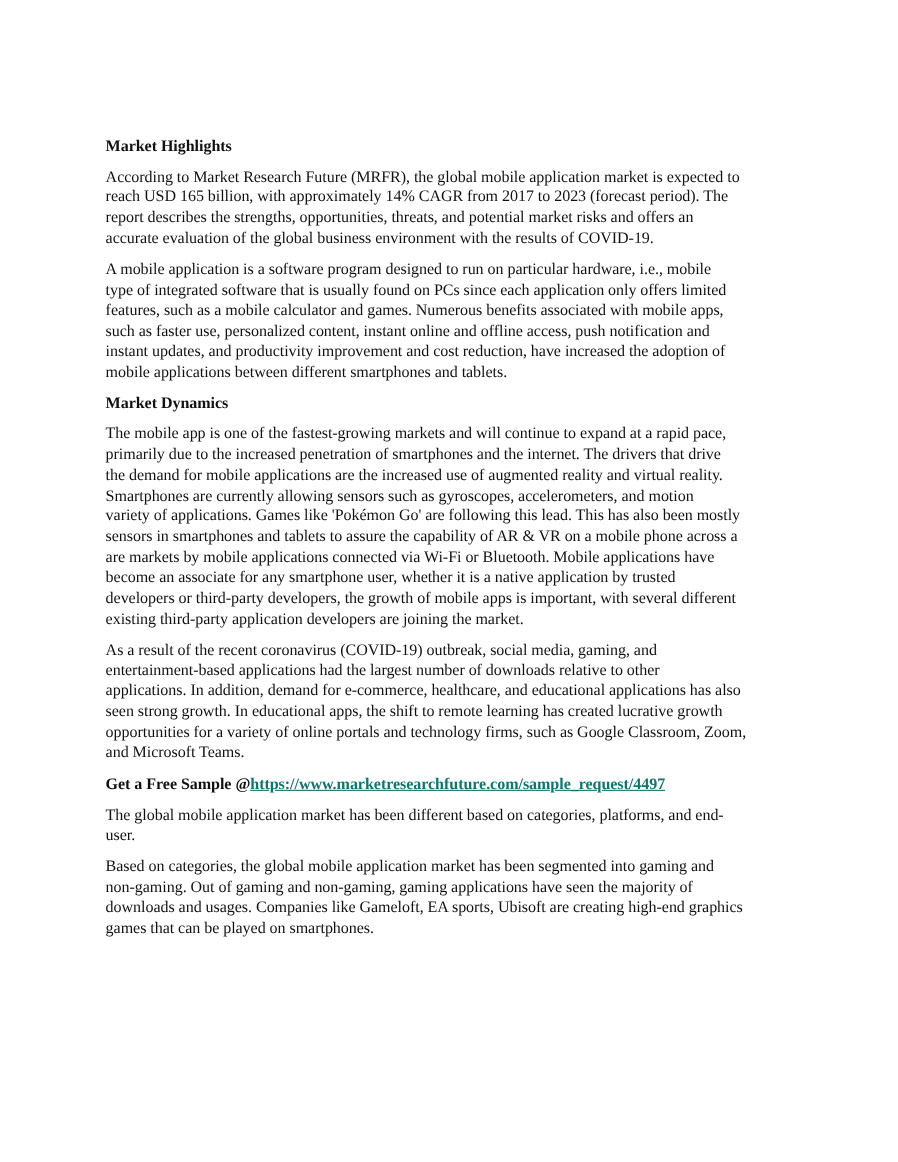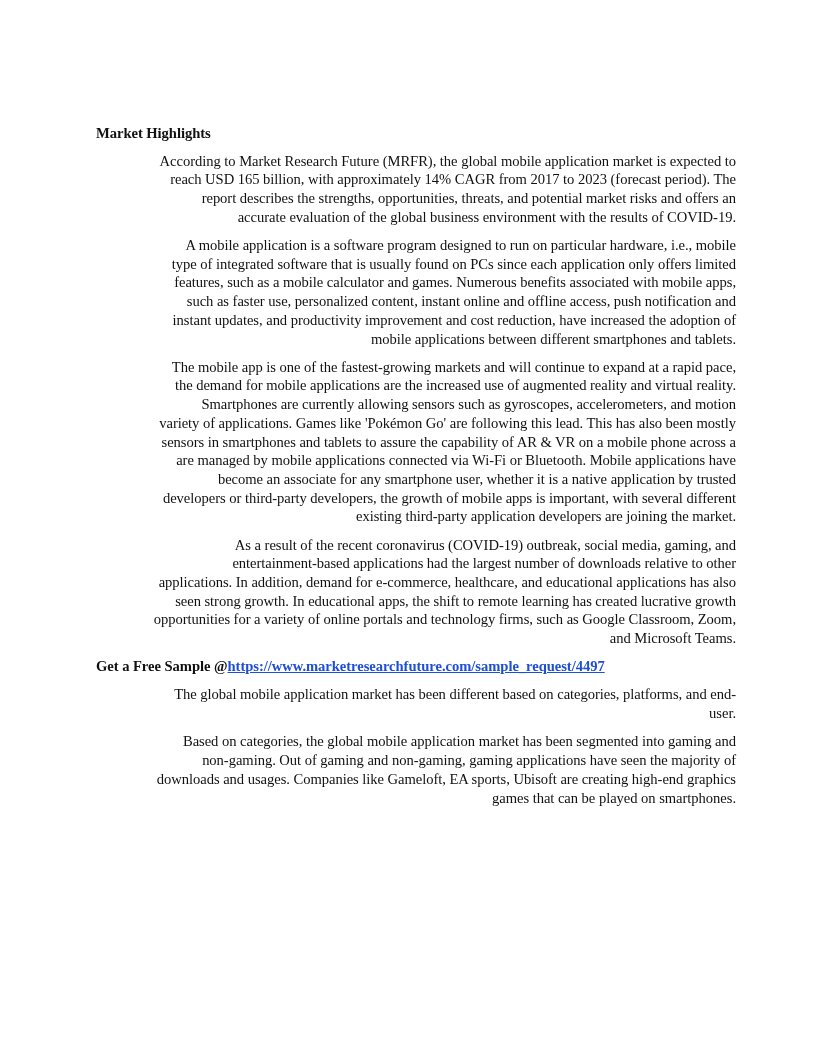--- a/index.html
+++ b/index.html
@@ -7,21 +7,21 @@
   .page {
     position: absolute; left: 0; top: 0; width: 816px; height: 1056px; background: #fff;
   }
   .content {
     position: absolute; left: 96px; top: 124px; width: 640px;
     font-family: "Liberation Serif", "DejaVu Serif", serif;
     font-size: 14.6px; color: #111111; line-height: 18.7px;
     letter-spacing: -0.05px;
   }
   .heading { font-weight: bold; margin: 0 0 9px 0; }
-  .para { margin: 0 0 9.5px 0; text-align: right; }
+  .para { margin: 0 0 9.5px 0; }
   .line { display: block; white-space: nowrap; }
   .sample-line { font-weight: bold; margin: 0 0 9.5px 0; white-space: nowrap; }
   .link { color: #0563c1; text-decoration: underline; font-weight: bold; cursor: pointer; }
 </style>
 </head>
 <body>
 
 <div class="page">
   <div class="content">
 
@@ -36,44 +36,46 @@
 
     <div class="para">
       <span class="line">A mobile application is a software program designed to run on particular hardware, i.e., mobile</span>
       <span class="line">type of integrated software that is usually found on PCs since each application only offers limited</span>
       <span class="line">features, such as a mobile calculator and games. Numerous benefits associated with mobile apps,</span>
       <span class="line">such as faster use, personalized content, instant online and offline access, push notification and</span>
       <span class="line">instant updates, and productivity improvement and cost reduction, have increased the adoption of</span>
       <span class="line">mobile applications between different smartphones and tablets.</span>
     </div>
 
+    <div class="heading">Market Dynamics</div>
 
     <div class="para">
       <span class="line">The mobile app is one of the fastest-growing markets and will continue to expand at a rapid pace,</span>
+      <span class="line">primarily due to the increased penetration of smartphones and the internet. The drivers that drive</span>
       <span class="line">the demand for mobile applications are the increased use of augmented reality and virtual reality.</span>
       <span class="line">Smartphones are currently allowing sensors such as gyroscopes, accelerometers, and motion</span>
       <span class="line">variety of applications. Games like 'Pokémon Go' are following this lead. This has also been mostly</span>
       <span class="line">sensors in smartphones and tablets to assure the capability of AR &amp; VR on a mobile phone across a</span>
-      <span class="line">are managed by mobile applications connected via Wi-Fi or Bluetooth. Mobile applications have</span>
+      <span class="line">are markets by mobile applications connected via Wi-Fi or Bluetooth. Mobile applications have</span>
       <span class="line">become an associate for any smartphone user, whether it is a native application by trusted</span>
       <span class="line">developers or third-party developers, the growth of mobile apps is important, with several different</span>
       <span class="line">existing third-party application developers are joining the market.</span>
     </div>
 
     <div class="para">
       <span class="line">As a result of the recent coronavirus (COVID-19) outbreak, social media, gaming, and</span>
       <span class="line">entertainment-based applications had the largest number of downloads relative to other</span>
       <span class="line">applications. In addition, demand for e-commerce, healthcare, and educational applications has also</span>
       <span class="line">seen strong growth. In educational apps, the shift to remote learning has created lucrative growth</span>
       <span class="line">opportunities for a variety of online portals and technology firms, such as Google Classroom, Zoom,</span>
       <span class="line">and Microsoft Teams.</span>
     </div>
 
     <div class="sample-line">
-      <span>Get a Free Sample @</span><a class="link" style="color: #1d4ed8;">https://www.marketresearchfuture.com/sample_request/4497</a>
+      <span>Get a Free Sample @</span><a class="link" style="color: #0f766e;">https://www.marketresearchfuture.com/sample_request/4497</a>
     </div>
 
 
     <div class="para">
       <span class="line">The global mobile application market has been different based on categories, platforms, and end-</span>
       <span class="line">user.</span>
     </div>
 
     <div class="para">
       <span class="line">Based on categories, the global mobile application market has been segmented into gaming and</span>

